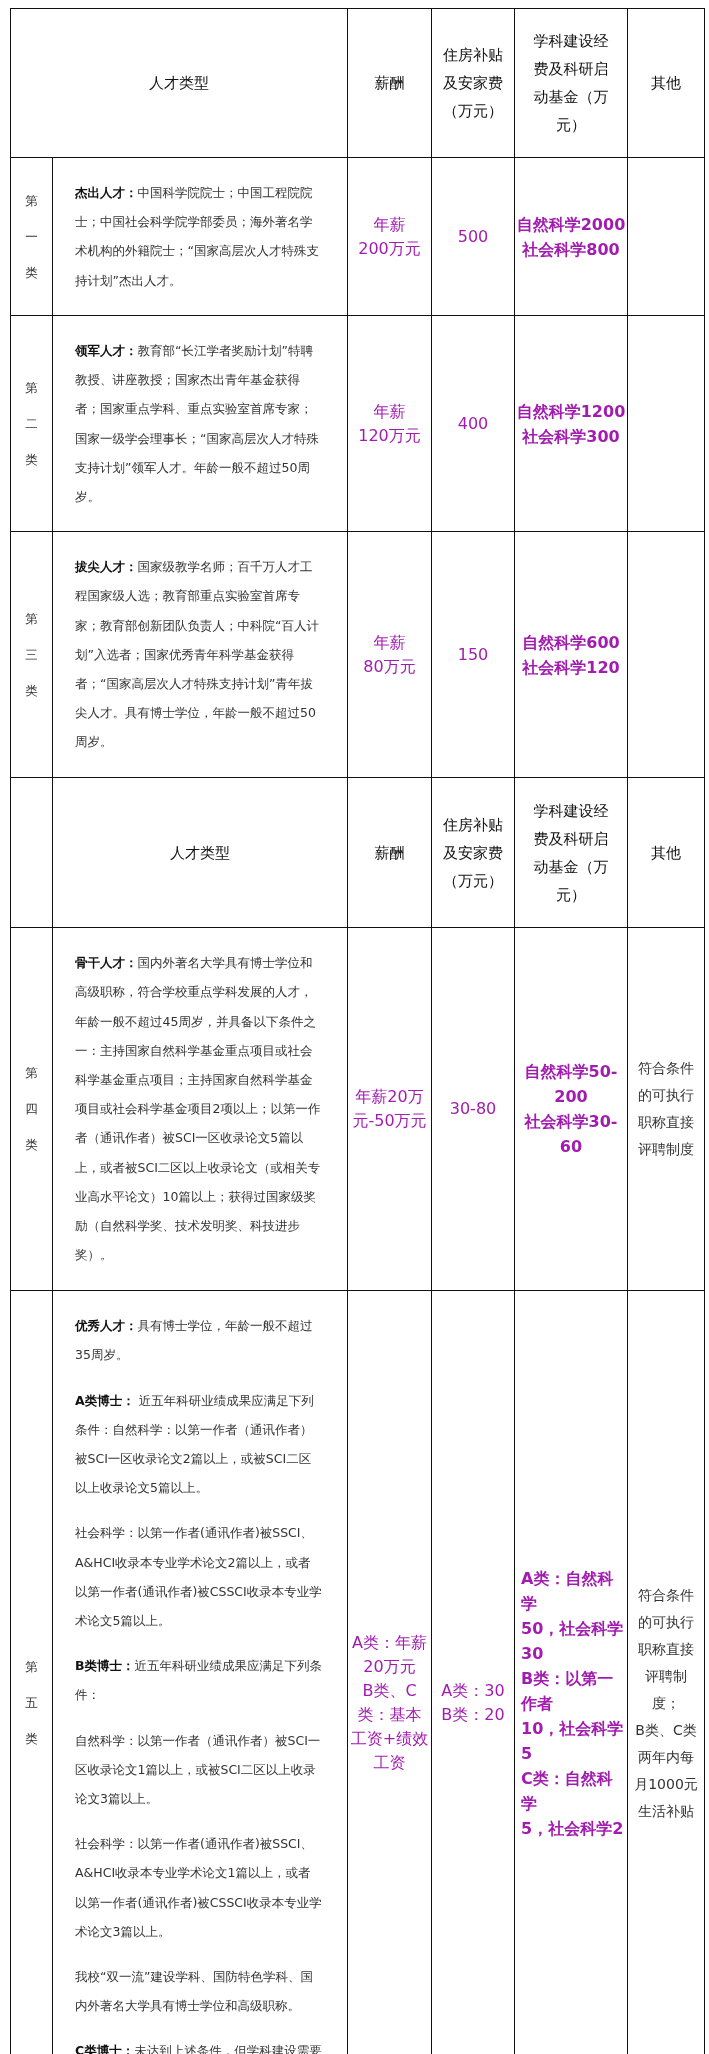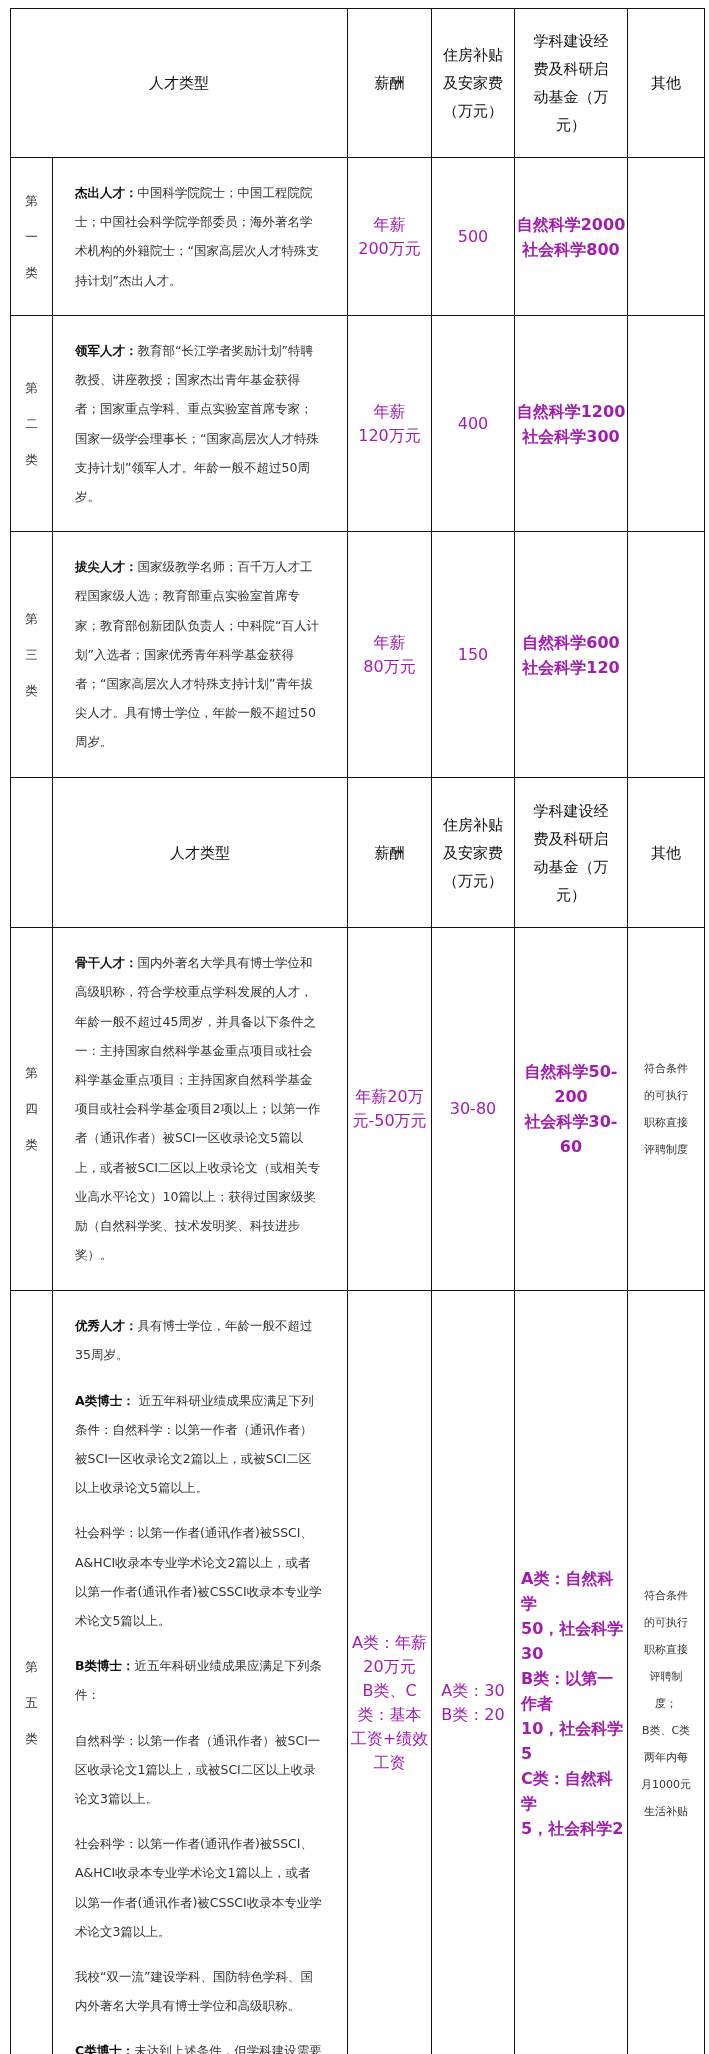--- a/index.html
+++ b/index.html
@@ -19,21 +19,21 @@
   .hdr .stack { display: inline-block; text-align: center; }
   .cat { text-align: center; font-size: 12.5px; color: #333; line-height: 36px; }
   .cat span { display: block; }
   .desc { font-size: 12.5px; color: #333; line-height: 29.2px; padding: 4px 8px 4px 6px !important;
           text-align: left; vertical-align: top !important; }
   .desc p { margin: 16px; }
   .desc b { font-weight: bold; color: #111; }
   .num { text-align: center; font-size: 16px; color: #a21caf; line-height: 24px; }
   .num span { display: block; }
   .fund span { display: block; line-height: 25px; font-weight: bold; }
-  .other { text-align: center; font-size: 11px; color: #333; line-height: 27px; }
+  .other { text-align: center; font-size: 14px; color: #333; line-height: 27px; }
   .other span { display: block; }
   .left { text-align: left; padding-left: 6px !important; margin-top: 48px; }
 </style>
 </head>
 <body>
 
 <table class="talent">
   <colgroup>
     <col style="width:42px">
     <col style="width:295px">

